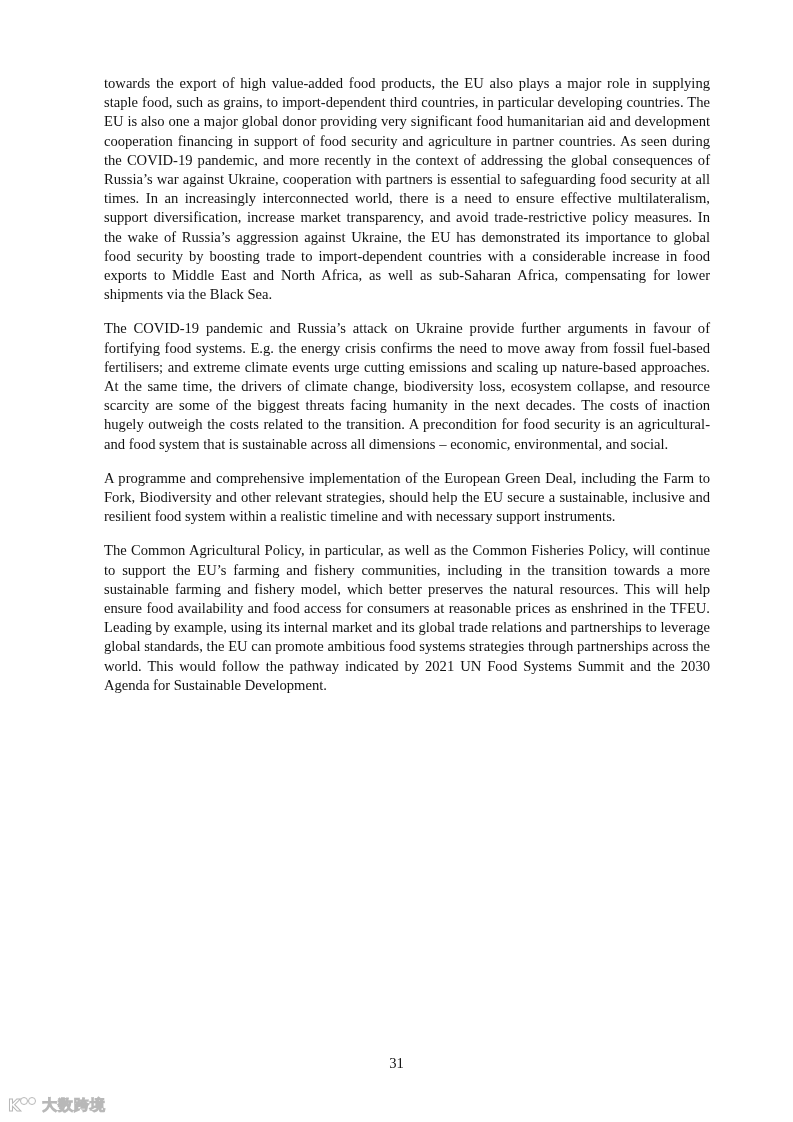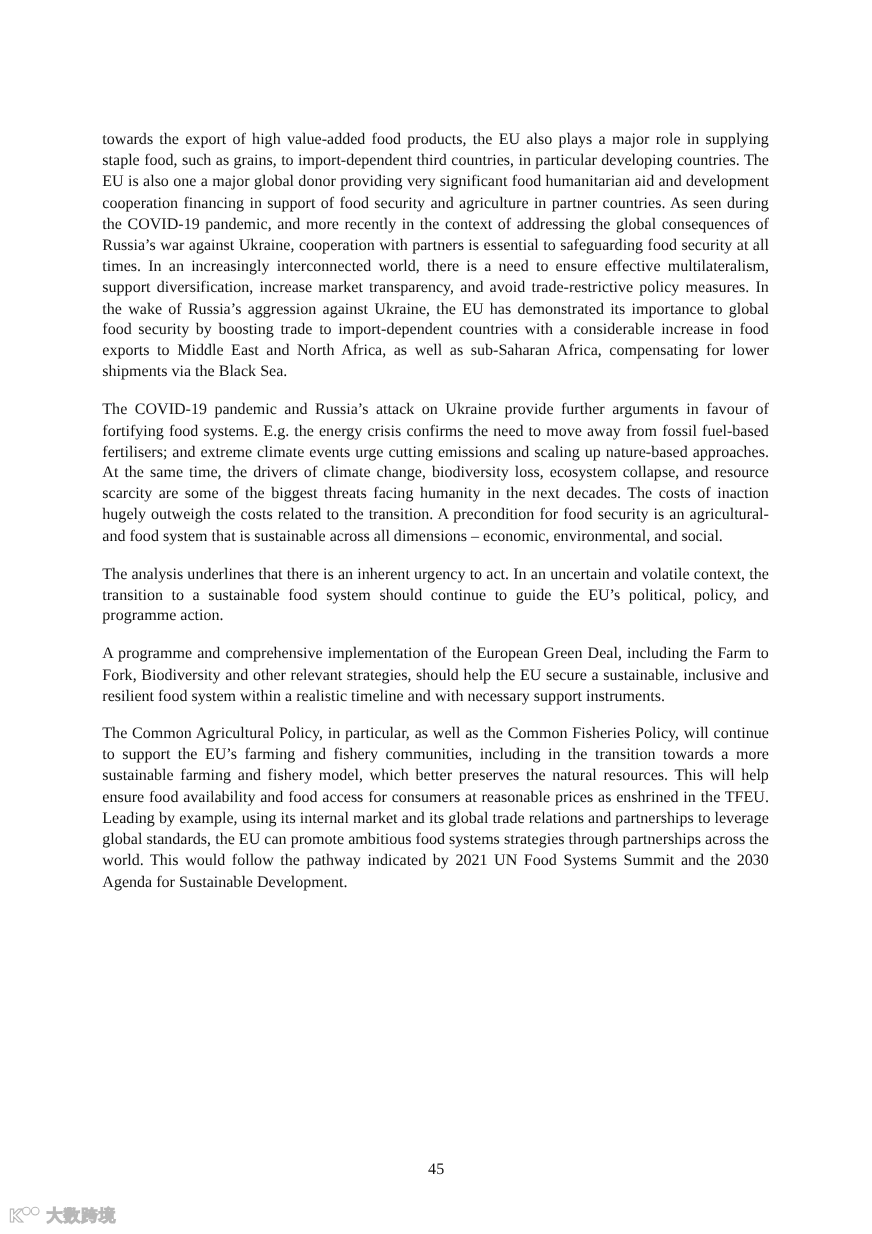--- a/index.html
+++ b/index.html
@@ -1,20 +1,20 @@
 <!DOCTYPE html>
 <html><head>
 <meta charset="utf-8">
 <style>
   html, body { margin: 0; padding: 0; background: #ffffff; }
   body { width: 793px; height: 1122px; position: relative; overflow: hidden; }
   .page {
-    position: absolute; left: 93px; top: 74px; width: 606px;
+    position: absolute; left: 104px; top: 74px; width: 606px;
     font-family: "Liberation Serif", serif;
-    font-size: 14.6px; line-height: 19.2px; color: #111111; margin-top: 44px;
+    font-size: 14.6px; line-height: 19.2px; color: #111111;
   }
   .para { margin: 0 0 15px 0; text-align: justify; hyphens: none; }
   .page-number {
     position: absolute; left: 0; right: 0; top: 1055px; text-align: center;
     font-family: "Liberation Serif", serif; font-size: 14.6px; color: #111111;
   }
   .watermark {
     position: absolute; left: 8px; top: 1094px; height: 22px;
     display: flex; align-items: center; gap: 4px;
     font-family: "DejaVu Sans", sans-serif; font-size: 15px; font-weight: bold;
@@ -24,26 +24,25 @@
   .wm-logo .k { position: absolute; left: 0; top: 0; font-size: 16px; color: #fff; -webkit-text-stroke: 1px #b8b8b8; }
   .wm-logo .o1, .wm-logo .o2 { position: absolute; top: 1px; width: 6px; height: 6px; border: 1.5px solid #b8b8b8; border-radius: 50%; }
   .wm-logo .o1 { left: 12px; } .wm-logo .o2 { left: 20px; }
 </style>
 </head>
 <body>
 
 <div class="page">
   <p class="para">towards the export of high value-added food products, the EU also plays a major role in supplying staple food, such as grains, to import-dependent third countries, in particular developing countries. The EU is also one a major global donor providing very significant food humanitarian aid and development cooperation financing in support of food security and agriculture in partner countries. As seen during the COVID-19 pandemic, and more recently in the context of addressing the global consequences of Russia’s war against Ukraine, cooperation with partners is essential to safeguarding food security at all times. In an increasingly interconnected world, there is a need to ensure effective multilateralism, support diversification, increase market transparency, and avoid trade-restrictive policy measures. In the wake of Russia’s aggression against Ukraine, the EU has demonstrated its importance to global food security by boosting trade to import-dependent countries with a considerable increase in food exports to Middle East and North Africa, as well as sub-Saharan Africa, compensating for lower shipments via the Black Sea.</p>
   <p class="para">The COVID-19 pandemic and Russia’s attack on Ukraine provide further arguments in favour of fortifying food systems. E.g. the energy crisis confirms the need to move away from fossil fuel-based fertilisers; and extreme climate events urge cutting emissions and scaling up nature-based approaches. At the same time, the drivers of climate change, biodiversity loss, ecosystem collapse, and resource scarcity are some of the biggest threats facing humanity in the next decades. The costs of inaction hugely outweigh the costs related to the transition. A precondition for food security is an agricultural- and food system that is sustainable across all dimensions – economic, environmental, and social.</p>
-  <p class="para">The analysis underlines that there is an inherent urgency to act. In an uncertain and volatile context, the transition to a sustainable food system should continue to guide the EU’s political, policy, and programme action.</p>
   <p class="para">A programme and comprehensive implementation of the European Green Deal, including the Farm to Fork, Biodiversity and other relevant strategies, should help the EU secure a sustainable, inclusive and resilient food system within a realistic timeline and with necessary support instruments.</p>
   <p class="para">The Common Agricultural Policy, in particular, as well as the Common Fisheries Policy, will continue to support the EU’s farming and fishery communities, including in the transition towards a more sustainable farming and fishery model, which better preserves the natural resources. This will help ensure food availability and food access for consumers at reasonable prices as enshrined in the TFEU. Leading by example, using its internal market and its global trade relations and partnerships to leverage global standards, the EU can promote ambitious food systems strategies through partnerships across the world. This would follow the pathway indicated by 2021 UN Food Systems Summit and the 2030 Agenda for Sustainable Development.</p>
 </div>
 
-<div class="page-number">45</div>
+<div class="page-number">31</div>
 
 <div class="watermark">
   <span class="wm-logo">
     <span class="k">K</span>
       <span class="o1"></span>
       <span class="o2"></span>
   </span>
   <span>大数跨境</span>
 </div>
 

